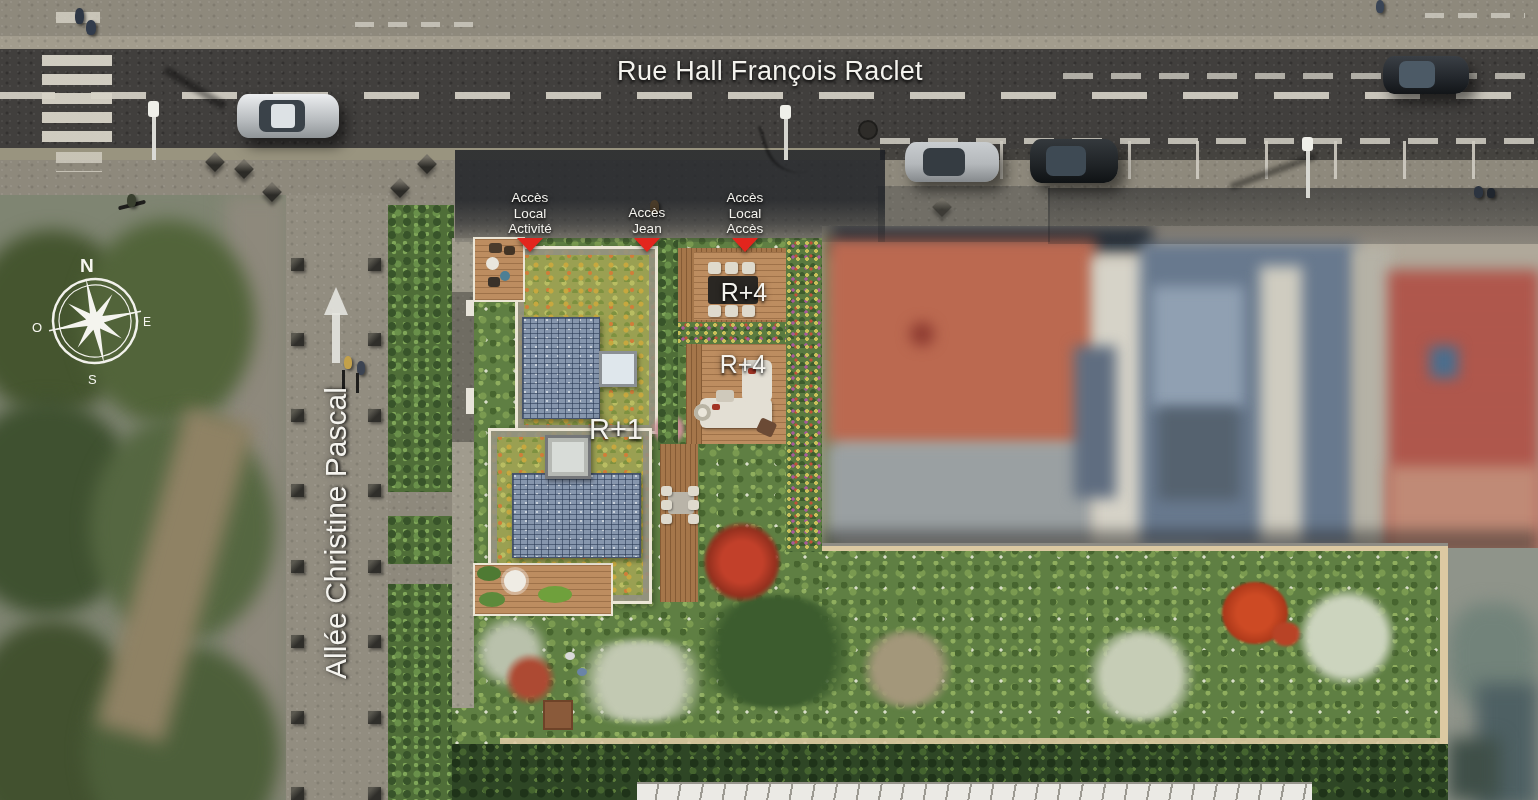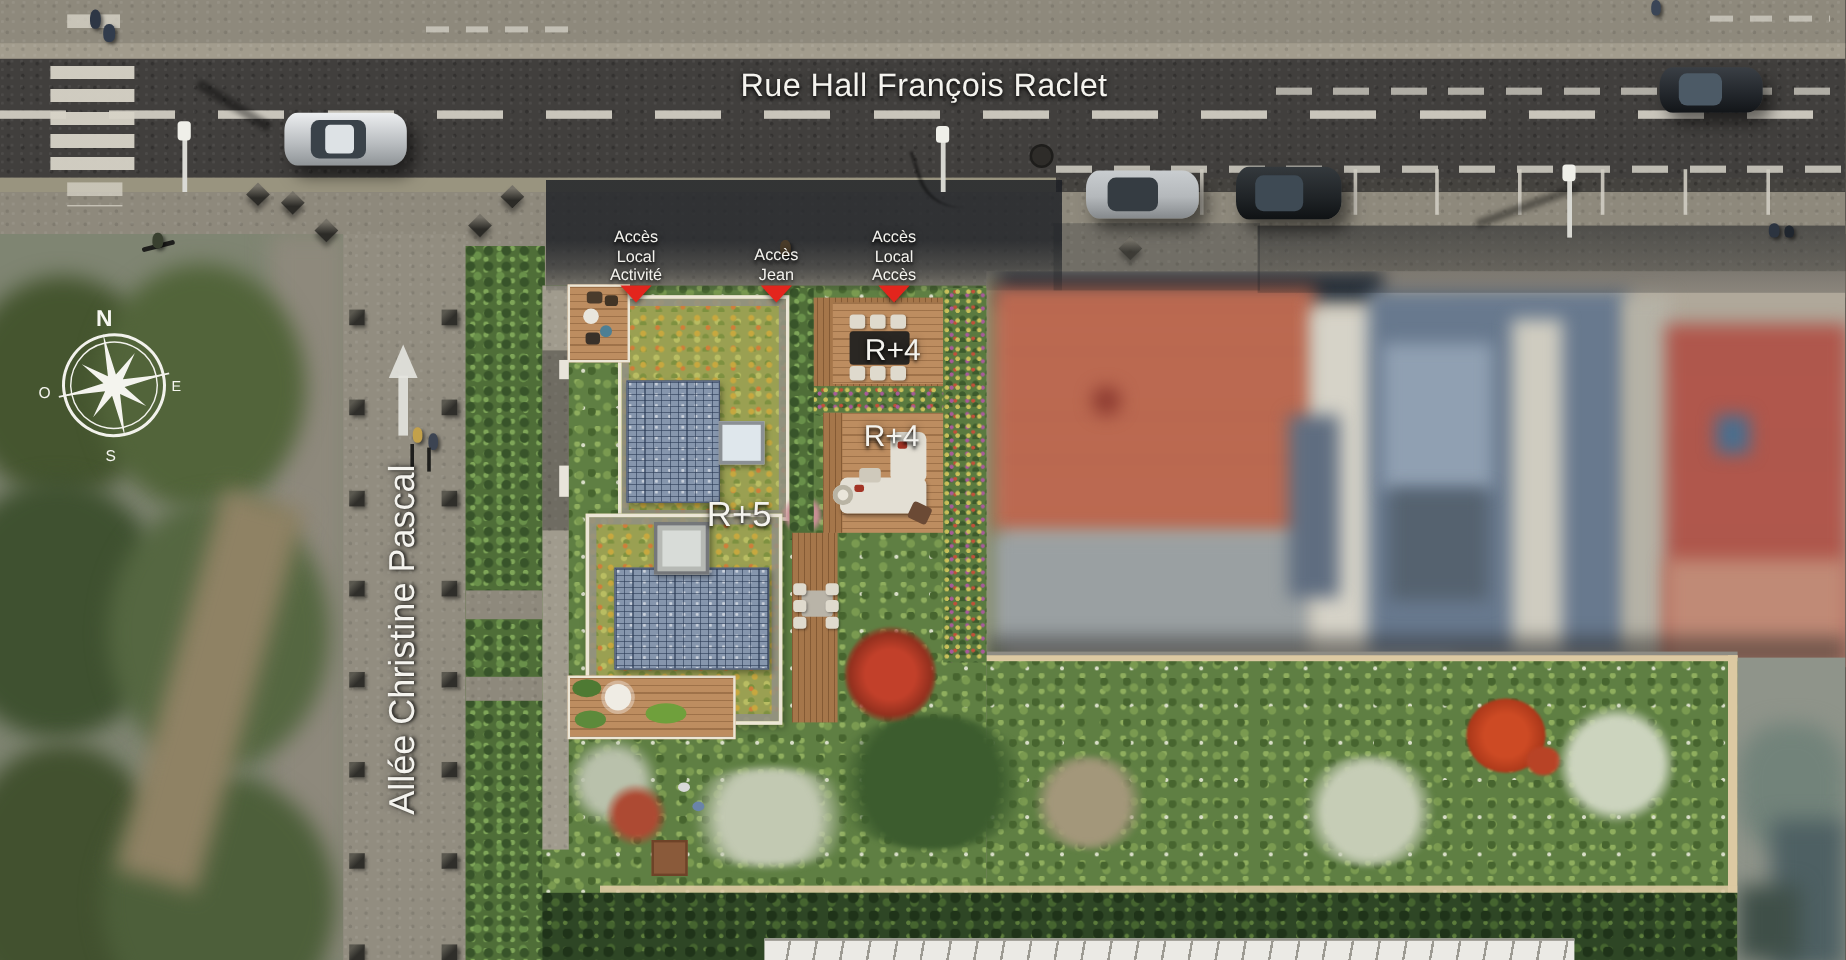--- a/index.html
+++ b/index.html
@@ -300,21 +300,21 @@
     <div>Jean</div>
   </div>
   <div class="a tri" style="left:634px;top:238px"></div>
   <div class="a acc label" style="left:697px;top:190px">
     <div>Accès</div>
     <div>Local</div>
     <div>Accès</div>
   </div>
   <div class="a tri" style="left:732px;top:238px"></div>
 
-  <div class="a label" style="left:576px;top:413px;width:80px;text-align:center;font-size:29px">R+5</div>
+  <div class="a label" style="left:576px;top:413px;width:80px;text-align:center;font-size:29px">R+1</div>
   <div class="a label" style="left:709px;top:278px;width:70px;text-align:center;font-size:25px">R+4</div>
   <div class="a label" style="left:708px;top:350px;width:70px;text-align:center;font-size:25px">R+4</div>
 
   <div class="a label" style="left:560px;top:56px;width:420px;text-align:center;font-size:27px;letter-spacing:.3px">Rue Hall François Raclet</div>
   <div class="a label" style="left:187px;top:515px;width:300px;height:36px;text-align:center;font-size:30px;transform:rotate(-90deg)">Allée Christine Pascal</div>
 
   <div class="a" style="left:324px;top:287px;width:0;height:0;border-left:12px solid transparent;border-right:12px solid transparent;border-bottom:28px solid #e4e4df;opacity:.9"></div>
   <div class="a" style="left:332px;top:313px;width:8px;height:50px;background:#e4e4df;opacity:.9"></div>
 
   <svg class="a" width="130" height="136" viewBox="0 0 130 136" style="left:30px;top:252px">

